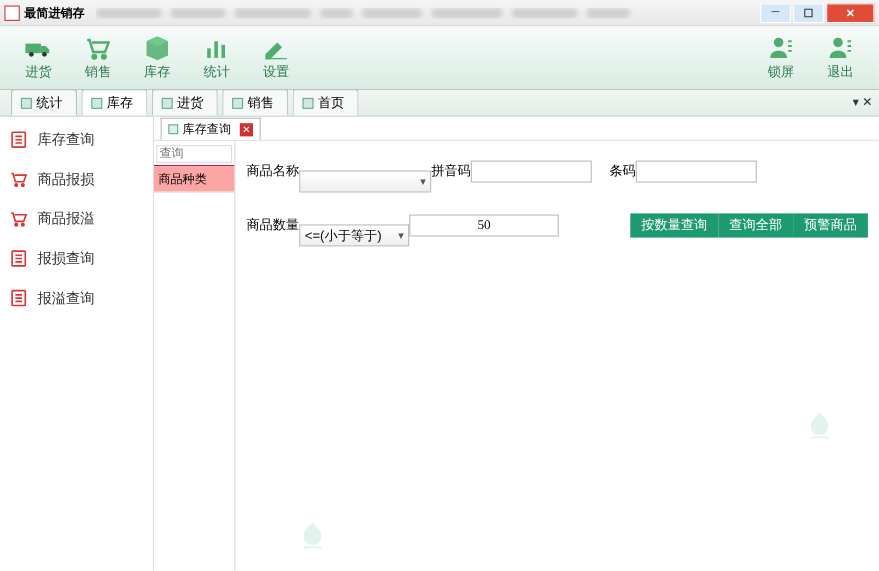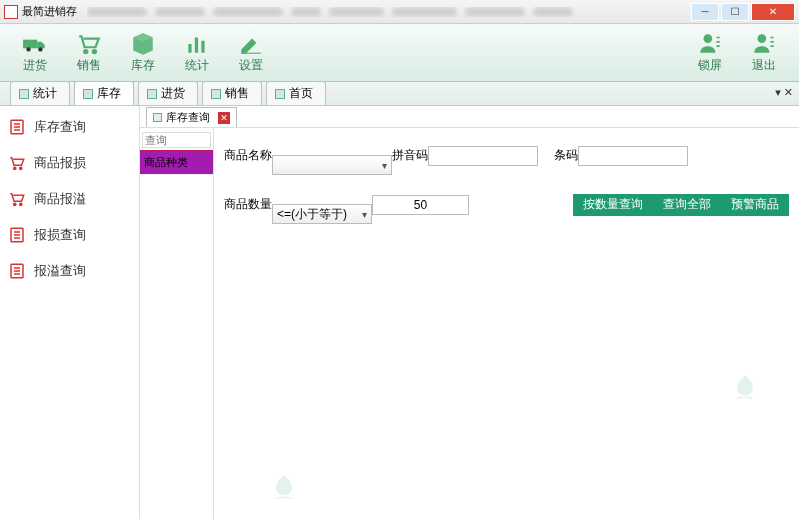--- a/index.html
+++ b/index.html
@@ -1,18 +1,18 @@
 <!DOCTYPE html>
 <html><head>
 <meta charset="utf-8">
 <style>
 * { margin: 0; padding: 0; box-sizing: border-box; font-family: "Microsoft YaHei", Arial, sans-serif; }
 body { width: 799px; height: 519px; background: #fff; overflow: hidden; position: relative; }
 
-.titlebar { height: 24px; background: linear-gradient(#f5f5f5,#e8e8e8); border-bottom: 1px solid #ccc; display: flex; align-items: center; padding: 0 4px; font-size: 11px; }
+.titlebar { height: 24px; background: linear-gradient(#f5f5f5,#e8e8e8); border-bottom: 1px solid #ccc; display: flex; align-items: center; padding: 0 4px; font-size: 11px; font-weight: bold; }
 .titlebar .app-icon { width: 14px; height: 14px; margin-right: 4px; border: 1px solid #c33; background: #fff; display: inline-block; }
 .titlebar .title { flex: 0 0 auto; margin-right: 10px; }
 .titlebar .blur { flex: 1; display: flex; gap: 8px; align-items: center; overflow: hidden; }
 .titlebar .blur span { height: 10px; background: #d0d0d0; border-radius: 5px; filter: blur(2px); }
 .winbtns { display: flex; margin-left: auto; }
 .winbtn { width: 28px; height: 18px; border: 1px solid #fff; margin-left: 2px; display: flex; align-items: center; justify-content: center; font-size: 10px; cursor: pointer; }
 .winbtn.minmax { background: #d6e8f7; color: #333; }
 .winbtn.close { background: #e04b3a; color: #fff; width: 44px; }
 
 .toolbar { height: 58px; background: linear-gradient(#f7fbf9,#d9ece3); border-bottom: 1px solid #aac7b8; display: flex; align-items: center; padding: 0 8px; }
@@ -34,21 +34,21 @@
 .content { flex: 1; display: flex; flex-direction: column; }
 .subtab-row { height: 22px; border-bottom: 1px solid #ddd; display: flex; align-items: flex-end; padding-left: 6px; }
 .subtab { border: 1px solid #bbb; border-bottom: none; padding: 2px 6px; font-size: 11px; display: flex; align-items: center; gap: 4px; background: #fff; cursor: pointer; }
 .subtab .dot { width: 9px; height: 9px; border: 1px solid #6a9; background: #dff0e6; }
 .subtab .xbtn { background: #c33; color: #fff; width: 12px; height: 12px; display: flex; align-items: center; justify-content: center; font-size: 9px; margin-left: 4px; cursor: pointer; }
 
 .body2 { flex: 1; display: flex; }
 .treecol { width: 74px; border-right: 1px solid #ddd; }
 .treecol .search { border-bottom: 1px solid #be185d; padding: 2px; }
 .treecol .search input { width: 100%; border: 1px solid #ccc; font-size: 11px; padding: 1px 2px; color: #aaa; }
-.treecol .treehdr { font-size: 11px; padding: 4px 4px; border-bottom: 1px solid #eee; background: #a21caf; }
+.treecol .treehdr { font-size: 11px; padding: 4px 4px; border-bottom: 1px solid #eee; background: #fca5a5; }
 
 .form { flex: 1; padding: 8px 10px; font-size: 12px; position: relative; }
 .row { display: flex; align-items: center; gap: 0; margin-bottom: 10px; }
 .lbl { white-space: nowrap; }
 .txt { border: 1px solid #bbb; height: 20px; padding: 0 4px; font-size: 12px; }
 .sel { border: 1px solid #bbb; height: 20px; font-size: 12px; background: linear-gradient(#fff,#eee); padding: 0 18px 0 4px; position: relative; display: inline-flex; align-items: center; cursor: pointer; margin-top: 19px; }
 .sel::after { content: "▾"; position: absolute; right: 4px; font-size: 10px; color: #555; }
 .btn { background: #1e9b6e; color: #fff; border: none; height: 22px; padding: 0 10px; font-size: 12px; cursor: pointer; }
 
 .watermark { position: absolute; width: 48px; height: 38px; opacity: 0.15; pointer-events: none; }
@@ -225,21 +225,21 @@
           <span class="lbl">拼音码</span>
           <input class="txt" style="width: 110px;">
           <span class="lbl" style="margin-left:16px">条码</span>
           <input class="txt" style="width: 110px;">
         </div>
         <div class="row">
           <span class="lbl">商品数量</span>
           <div class="sel" style="width:100px">
               <span>&lt;=(小于等于)</span>
             </div>
-          <input class="txt" style="width: 97px; text-align: center;" value="50">
+          <input class="txt" style="width: 136px; text-align: center; font-family: Liberation Serif, serif;" value="50">
           <div style="flex:1"></div>
           <button class="btn">按数量查询</button>
           <button class="btn">查询全部</button>
           <button class="btn">预警商品</button>
         </div>
       </div>
     </div>
   </div>
 </div>
 

